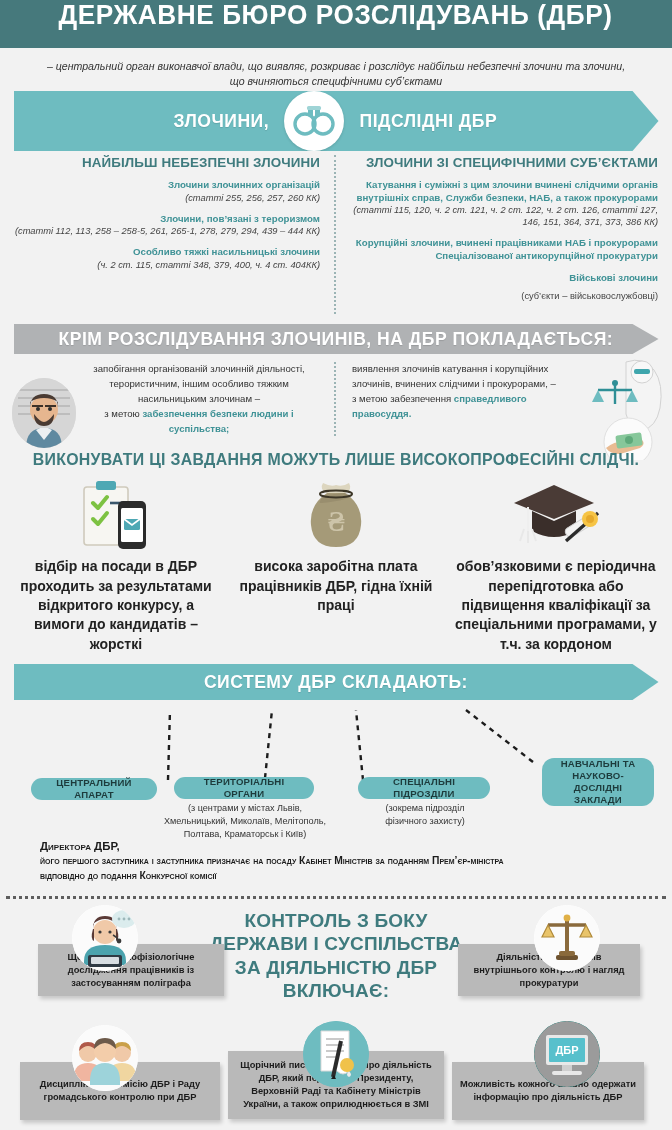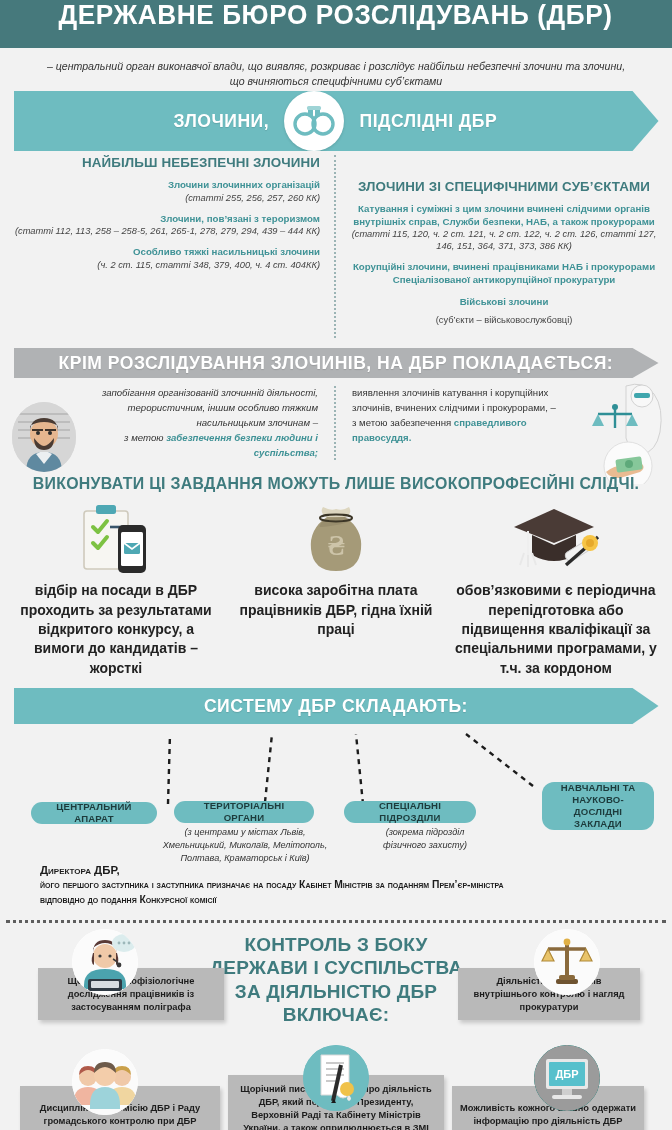--- a/index.html
+++ b/index.html
@@ -87,21 +87,21 @@
   }
 
   
   .crimes {
     display: flex;
     padding: 12px 0 10px 0;
     background: #f2f2f2;
   }
   .crimes .col { width: 50%; padding: 0 14px; }
   .crimes .col.left { text-align: right; border-right: 2px dotted #9bb4b5; }
-  .crimes .col.right { text-align: center; margin-top: 24px; }
+  .crimes .col.right { text-align: right; }
   .col-head {
     color: #3f7b7e;
     font-size: 13.4px;
     font-weight: bold;
     letter-spacing: 0.1px;
     margin-bottom: 9px;
     font-family: "Liberation Sans Narrow","Liberation Sans", sans-serif;
   }
   .crime-item { margin-bottom: 9px; line-height: 1.3; }
   .crime-item .t {
@@ -112,21 +112,21 @@
   }
   .crime-item .sub { color:#444; font-size: 9.3px; font-weight: normal; }
 
   
   .besides-body {
     display: flex; position: relative;
     padding: 8px 0 6px 0;
     background: #f2f2f2;
   }
   .besides-body .col { width: 50%; padding: 0 16px; font-size: 9.6px; color:#333; line-height: 1.55; }
-  .besides-body .col.left { text-align: right; padding-left: 80px; border-right: 2px dotted #9bb4b5; font-style: italic; }
+  .besides-body .col.left { text-align: center; padding-left: 80px; border-right: 2px dotted #9bb4b5; }
   .besides-body .col.right { text-align: left; padding-right: 86px; }
   .hl { color: #3f9296; font-weight: bold; }
 
   .avatar-left {
     position: absolute; left: 12px; top: 24px;
     width: 64px; height: 70px; border-radius: 50%;
     background: #d8d8d8; overflow: hidden;
   }
   .illus-right {
     position: absolute; right: 4px; top: 2px; width: 96px; height: 104px;
@@ -163,21 +163,20 @@
     padding: 5px 9px;
     letter-spacing: .2px;
     line-height: 1.25;
   }
   .pill-note {
     position: absolute;
     font-size: 9.1px;
     color: #333;
     text-align: center;
     line-height: 1.45;
-    font-style: italic;
   }
 
   
   .director {
     text-align: left;
     padding: 6px 40px 10px 40px;
     font-size: 10.3px;
     color: #1b1b1b;
     line-height: 1.45;
     font-variant: small-caps;
@@ -411,21 +410,21 @@
 
     <div class="pill" style="left:31px; top:78px; width:126px; height:22px;">
       <span>ЦЕНТРАЛЬНИЙ АПАРАТ</span>
     </div>
 
     <div class="pill" style="left:174px; top:77px; width:140px; height:22px;">
       <span>ТЕРИТОРІАЛЬНІ ОРГАНИ</span>
     </div>
     <div class="pill-note" style="left:158px; top:102px; width:174px;">(з центрами у містах Львів, Хмельницький, Миколаїв, Мелітополь, Полтава, Краматорськ і Київ)</div>
 
-    <div class="pill" style="left:344px; top:77px; width:132px; height:22px;">
+    <div class="pill" style="left:358px; top:77px; width:132px; height:22px;">
       <span>СПЕЦІАЛЬНІ ПІДРОЗДІЛИ</span>
     </div>
     <div class="pill-note" style="left:368px; top:102px; width:114px;">(зокрема підрозділ фізичного захисту)</div>
 
     <div class="pill" style="left:542px; top:58px; width:112px; height:48px; border-radius:12px;">
       <span>НАВЧАЛЬНІ ТА НАУКОВО-ДОСЛІДНІ ЗАКЛАДИ</span>
     </div>
   </div>
 
   <div class="director">

